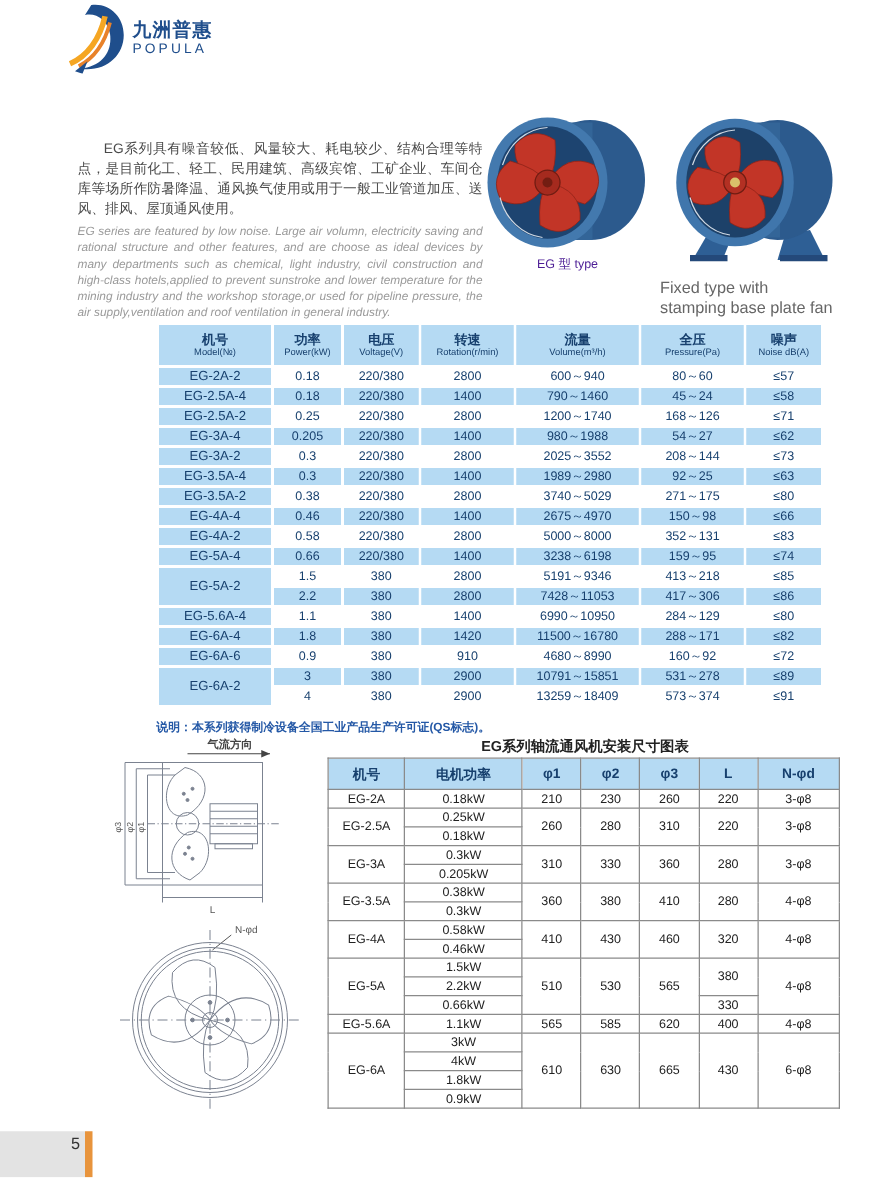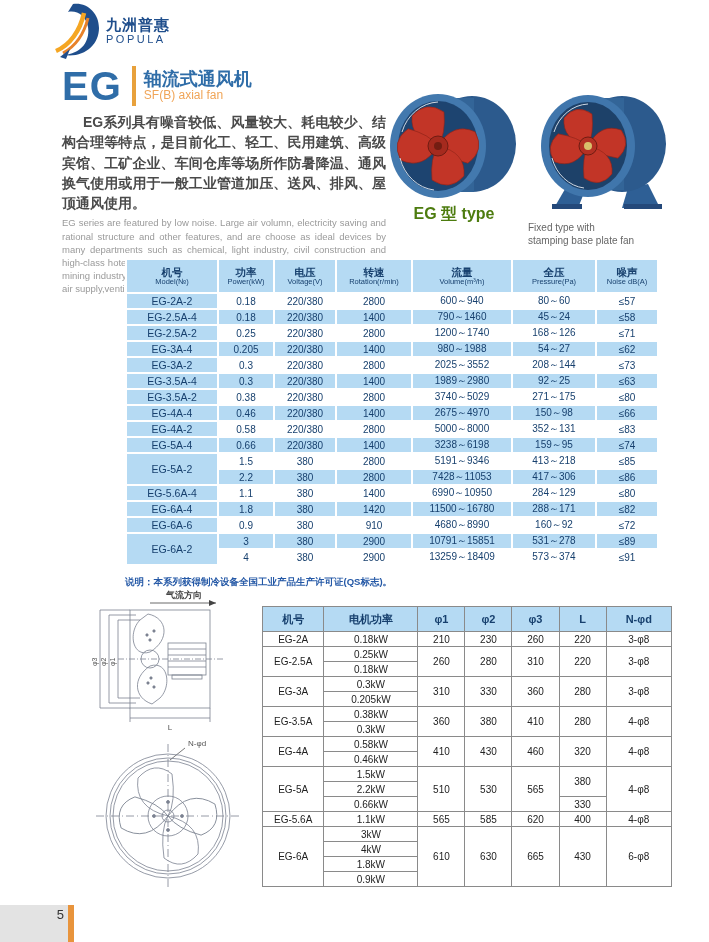--- a/index.html
+++ b/index.html
@@ -15,26 +15,26 @@
 
   
   #title-block{left:62px;top:66px;display:flex;align-items:center;}
   #series{font-size:40px;color:#2f6da8;font-weight:600;letter-spacing:1px;line-height:1;}
   #title-bar{width:4px;height:40px;background:#e8a13c;margin:0 8px 0 10px;}
   #title-cn{font-size:18px;font-weight:bold;color:#2f6da8;line-height:1.15;}
   #title-en{font-size:12px;color:#f0a558;line-height:1.15;}
 
   
   #intro{left:62px;top:112px;width:324px;text-align:justify;}
-  #intro-cn{font-size:14px;font-weight:bold;color:#4a4a4a;line-height:1.45;text-indent:21px;}
-  #intro-en{font-size:9.5px;color:#9a9a9a;line-height:1.38;margin-top:3px;}
-
-  
-  .caption-cn{font-size:16px;font-weight:bold;color:#4d7c0f;text-align:center;}
-  .caption-en{font-size:10px;color:#666;line-height:1.25;}
+  #intro-cn{font-size:11px;font-weight:normal;color:#4a4a4a;line-height:1.45;text-indent:21px;}
+  #intro-en{font-size:9.5px;color:#9a9a9a;line-height:1.38;margin-top:3px;font-style:italic;}
+
+  
+  .caption-cn{font-size:10px;font-weight:normal;color:#4c1d95;text-align:center;}
+  .caption-en{font-size:13px;color:#666;line-height:1.25;}
 
   
   #spec-table{left:125px;top:258px;}
   table.spec{border-collapse:collapse;width:532px;table-layout:fixed;}
   table.spec td{border:2px solid #fff;text-align:center;font-size:10px;color:#17406e;
                 height:14px;padding:0 1px;overflow:hidden;white-space:nowrap;}
   table.spec thead td{background:#b5daf3;height:32px;}
   table.spec td.model{background:#b5daf3;font-size:10.5px;}
   table.spec tbody tr:nth-child(even) td{background:#b5daf3;}
   table.spec tbody tr:nth-child(odd) td{background:#fff;}
@@ -76,28 +76,20 @@
       <path d="M6,48 C20,42 30,28 34,10" stroke="#f5a623" stroke-width="4.5" fill="none"></path>
       <path d="M13,50 C26,43 34,31 38,15" stroke="#e8822a" stroke-width="3" fill="none"></path>
       <path d="M10,54 L20,46 L16,56 Z" fill="#1f4e8c"></path>
     </svg>
     <div id="logo-text">
       <div id="logo-cn">九洲普惠</div>
       <div id="logo-en">POPULA</div>
     </div>
   </div>
 
-  <div class="abs" id="title-block">
-    <div id="series">EG</div>
-    <div id="title-bar"></div>
-    <div>
-      <div id="title-cn">轴流式通风机</div>
-      <div id="title-en">SF(B) axial fan</div>
-    </div>
-  </div>
 
   <div class="abs" id="intro">
     <div id="intro-cn">EG系列具有噪音较低、风量较大、耗电较少、结构合理等特点，是目前化工、轻工、民用建筑、高级宾馆、工矿企业、车间仓库等场所作防暑降温、通风换气使用或用于一般工业管道加压、送风、排风、屋顶通风使用。</div>
     <div id="intro-en">EG series are featured by low noise. Large air volumn, electricity saving and rational structure and other features, and are choose as ideal devices by many departments such as chemical, light industry, civil construction and high-class hotels,applied to prevent sunstroke and lower temperature for the mining industry and the workshop storage,or used for pipeline pressure, the air supply,ventilation and roof ventilation in general industry.</div>
   </div>
 
   <svg class="abs" style="left:388px;top:92px;" width="132" height="110" viewBox="0 0 132 110">
     <ellipse cx="84" cy="52" rx="44" ry="48" fill="#2c5a8d"></ellipse>
     <rect x="50" y="6" width="36" height="94" fill="#336598"></rect>
     <ellipse cx="50" cy="54" rx="48" ry="52" fill="#4379ae"></ellipse>
@@ -398,20 +390,21 @@
         <circle cx="80" cy="228" r="6"></circle>
       <circle cx="80" cy="214" r="1.5" fill="#7b8290"></circle>
         <circle cx="80" cy="242" r="1.5" fill="#7b8290"></circle>
       <circle cx="66" cy="228" r="1.5" fill="#7b8290"></circle>
         <circle cx="94" cy="228" r="1.5" fill="#7b8290"></circle>
       <line x1="8" y1="228" x2="152" y2="228" stroke-dasharray="8,3,1,3"></line>
       <line x1="80" y1="156" x2="80" y2="300" stroke-dasharray="8,3,1,3"></line>
     </g>
   </svg>
 
+  <div class="abs" id="dim-title">EG系列轴流通风机安装尺寸图表</div>
 
   <div class="abs" id="dim-table">
     <table class="dim">
       <colgroup>
           <col style="width:60px">
           <col style="width:92px">
           <col style="width:46px">
           <col style="width:46px">
           <col style="width:46px">
           <col style="width:46px">

